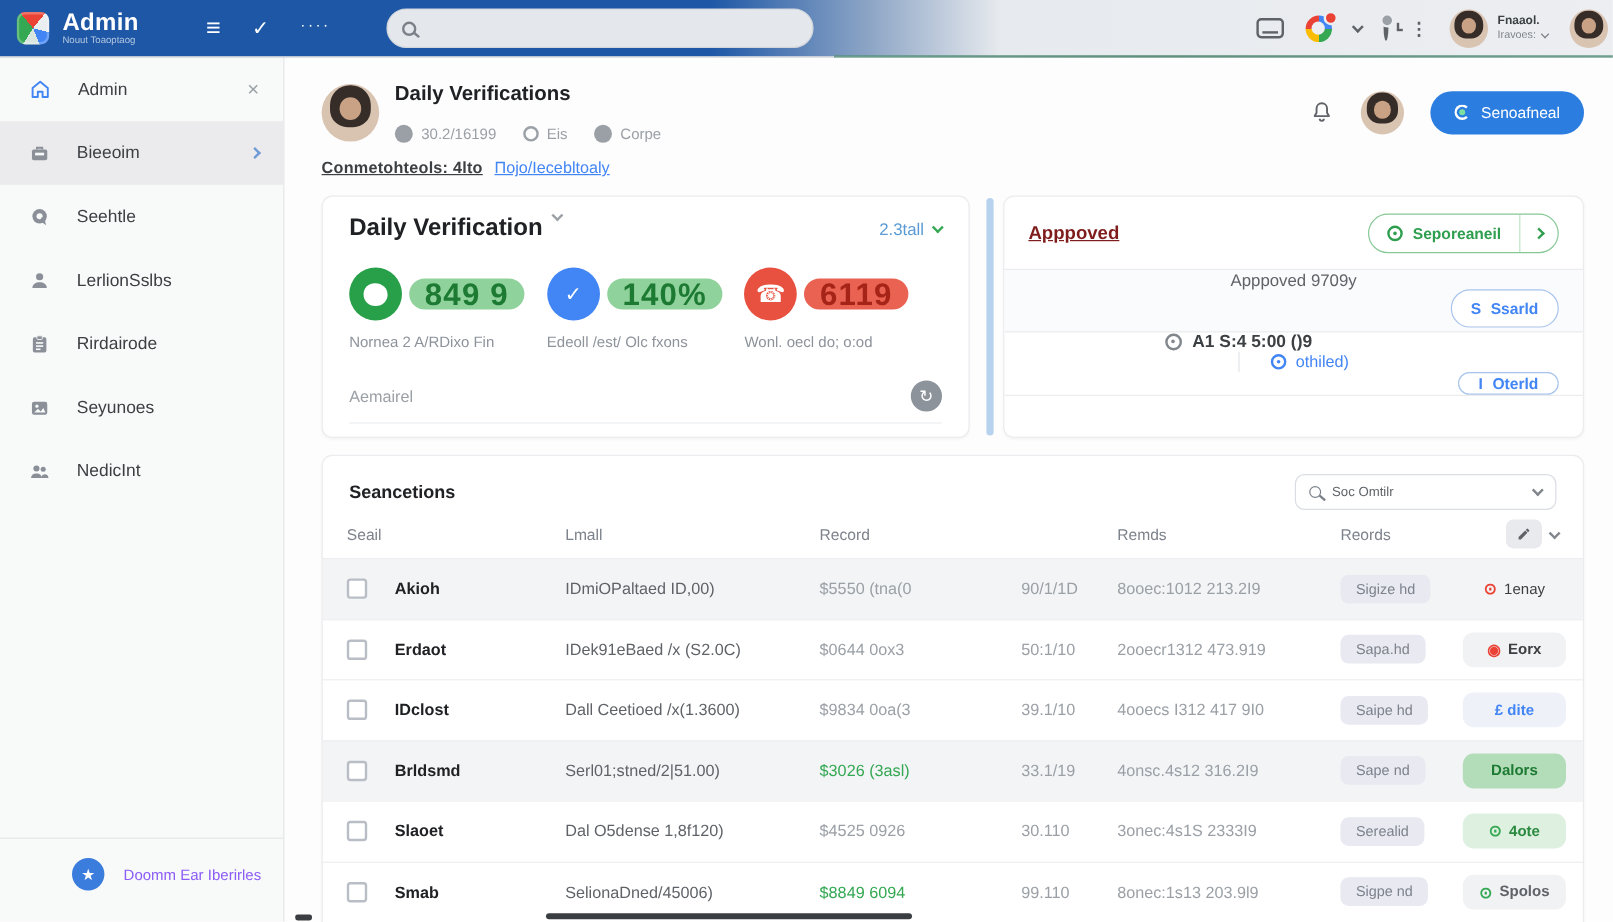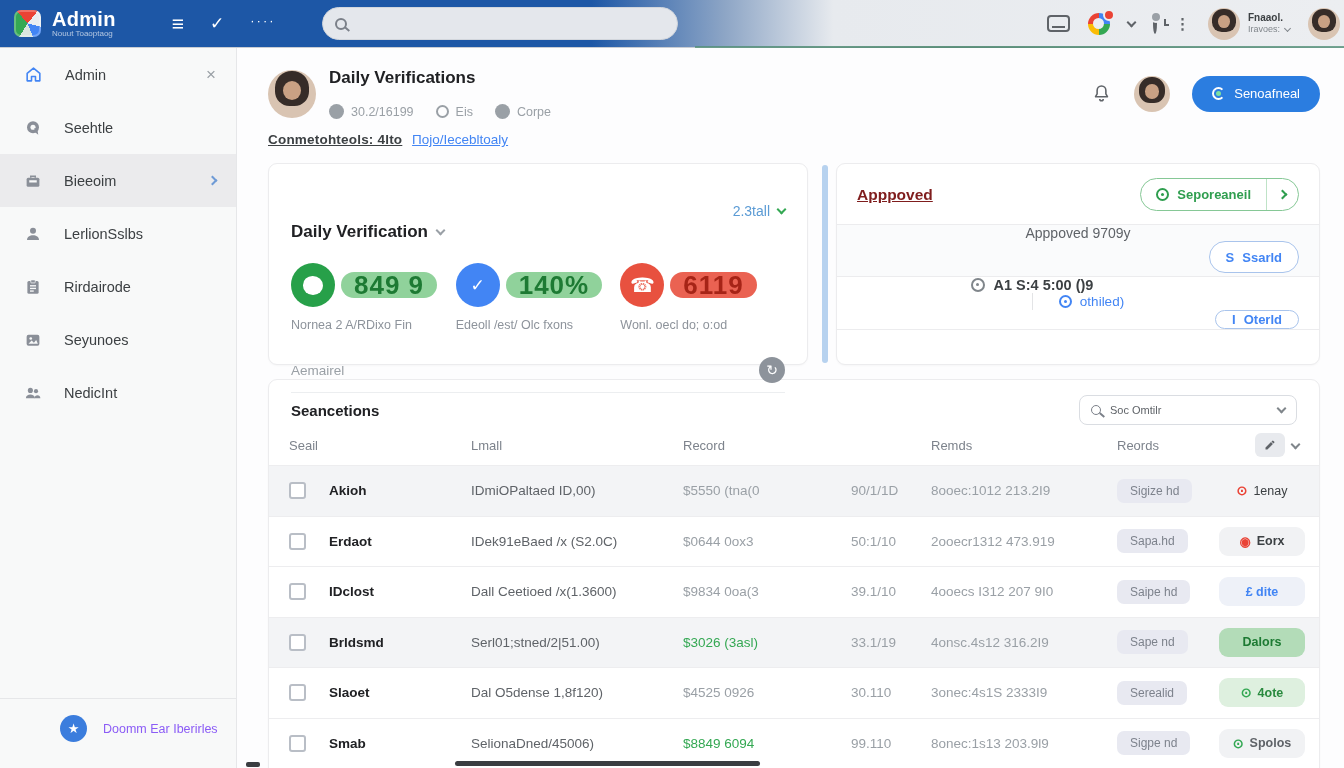--- a/index.html
+++ b/index.html
@@ -93,21 +93,21 @@
     left:2px; top:2px; }
   .breadcrumb { font-size:13.5px; margin-bottom:16px; }
   .bc-dark { color:#3c4043; text-decoration:underline; font-weight:bold; letter-spacing:.2px; }
   .bc-link { color:#4285f4; text-decoration:underline; margin-left:6px; }
 
   
   .cards-row { display:flex; gap:14px; margin-bottom:14px; }
   .card { background:#fff; border:1px solid #ececee; border-radius:9px; box-shadow:0 1px 2px rgba(0,0,0,.03); }
   .daily-card { width:540px; height:202px; padding:15px 22px 0; }
   .dc-head { display:flex; align-items:center; }
-  .dc-title { font-size:17px; font-weight:bold; color:#202124; display:flex; align-items:center; gap:9px;margin-top:43px; }
+  .dc-title { font-size:20px; font-weight:bold; color:#202124; display:flex; gap:9px; }
   .dc-title .chev { color:#9aa0a6; margin-top:-3px; }
   .dc-detail { margin-left:auto; font-size:14px; color:#5b9bd5; display:flex; align-items:center; gap:8px; cursor:pointer; }
   .dc-detail .chev { color:#34a853; margin-top:-3px; }
   .stats { display:flex; margin-top:21px; }
   .stat { width:182px; }
   .stat-top { display:flex; align-items:center; gap:6px; }
   .stat-ic { width:44px; height:44px; border-radius:50%; display:flex; align-items:center; justify-content:center;
     color:#fff; font-size:19px; flex:0 0 auto; }
   .stat-ic.green { background:#27a049; }
   .stat-ic.blue { background:#4285f4; font-size:17px; }
@@ -238,37 +238,37 @@
 </div>
 
 <div class="sidebar">
   <div class="side-item">
     <svg width="19" height="19" viewBox="0 0 24 24">
         <path d="M4 10.5 12 4l8 6.5V20h-5.5v-5.5h-5V20H4z" fill="none" stroke="#4285f4" stroke-width="2" stroke-linejoin="round"></path>
       </svg>
     <span class="lbl">Admin</span>
     <span class="side-x">×</span>
   </div>
+  <div class="side-item active">
+    <svg width="18" height="18" viewBox="0 0 24 24">
+        <rect x="3.5" y="7.5" width="17" height="12" rx="2" fill="#8a8f98"></rect>
+        <path d="M9 7.5V5.5h6v2" fill="none" stroke="#8a8f98" stroke-width="2"></path>
+        <rect x="7" y="11" width="10" height="3" fill="#f8f9f9"></rect>
+      </svg>
+    <span class="lbl">Bieeoim</span>
+    <span class="chev right side-chev"></span>
+  </div>
   <div class="side-item">
     <svg width="18" height="18" viewBox="0 0 24 24">
         <circle cx="12" cy="11" r="8" fill="#8a8f98"></circle>
         <path d="M14 17l5 4-1-6z" fill="#8a8f98"></path>
         <circle cx="12" cy="11" r="3.4" fill="#f8f9f9"></circle>
         <rect x="13.5" y="12.5" width="3.5" height="2" rx="1" transform="rotate(40 15 13.5)" fill="#8a8f98"></rect>
       </svg>
     <span class="lbl">Seehtle</span>
-  </div>
-  <div class="side-item active">
-    <svg width="18" height="18" viewBox="0 0 24 24">
-        <rect x="3.5" y="7.5" width="17" height="12" rx="2" fill="#8a8f98"></rect>
-        <path d="M9 7.5V5.5h6v2" fill="none" stroke="#8a8f98" stroke-width="2"></path>
-        <rect x="7" y="11" width="10" height="3" fill="#f8f9f9"></rect>
-      </svg>
-    <span class="lbl">Bieeoim</span>
-    <span class="chev right side-chev"></span>
   </div>
   <div class="side-item">
     <svg width="18" height="18" viewBox="0 0 24 24">
         <circle cx="12" cy="7.5" r="4" fill="#8a8f98"></circle>
         <path d="M4 20c0-4.2 3.8-6.3 8-6.3s8 2.1 8 6.3z" fill="#8a8f98"></path>
       </svg>
     <span class="lbl">LerlionSslbs</span>
   </div>
   <div class="side-item">
     <svg width="18" height="18" viewBox="0 0 24 24">
@@ -481,21 +481,21 @@
           </span>
         </span>
     </div>
 
     <div class="tr">
       <span class="cbx"></span>
       <span class="c-name">IDclost</span>
       <span class="c-email">Dall Ceetioed /x(1.3600)</span>
       <span class="c-rec">$9834 0oa(3</span>
       <span class="c-id">39.1/10</span>
-      <span class="c-ref">4ooecs I312 207 9I0</span>
+      <span class="c-ref">4ooecs I312 417 9I0</span>
       <span><span class="badge">Saipe hd</span></span>
       <span class="c-action">
           <span class="pill a2">
             <span>£ dite</span>
           </span>
         </span>
     </div>
 
     <div class="tr alt">
       <span class="cbx"></span>

